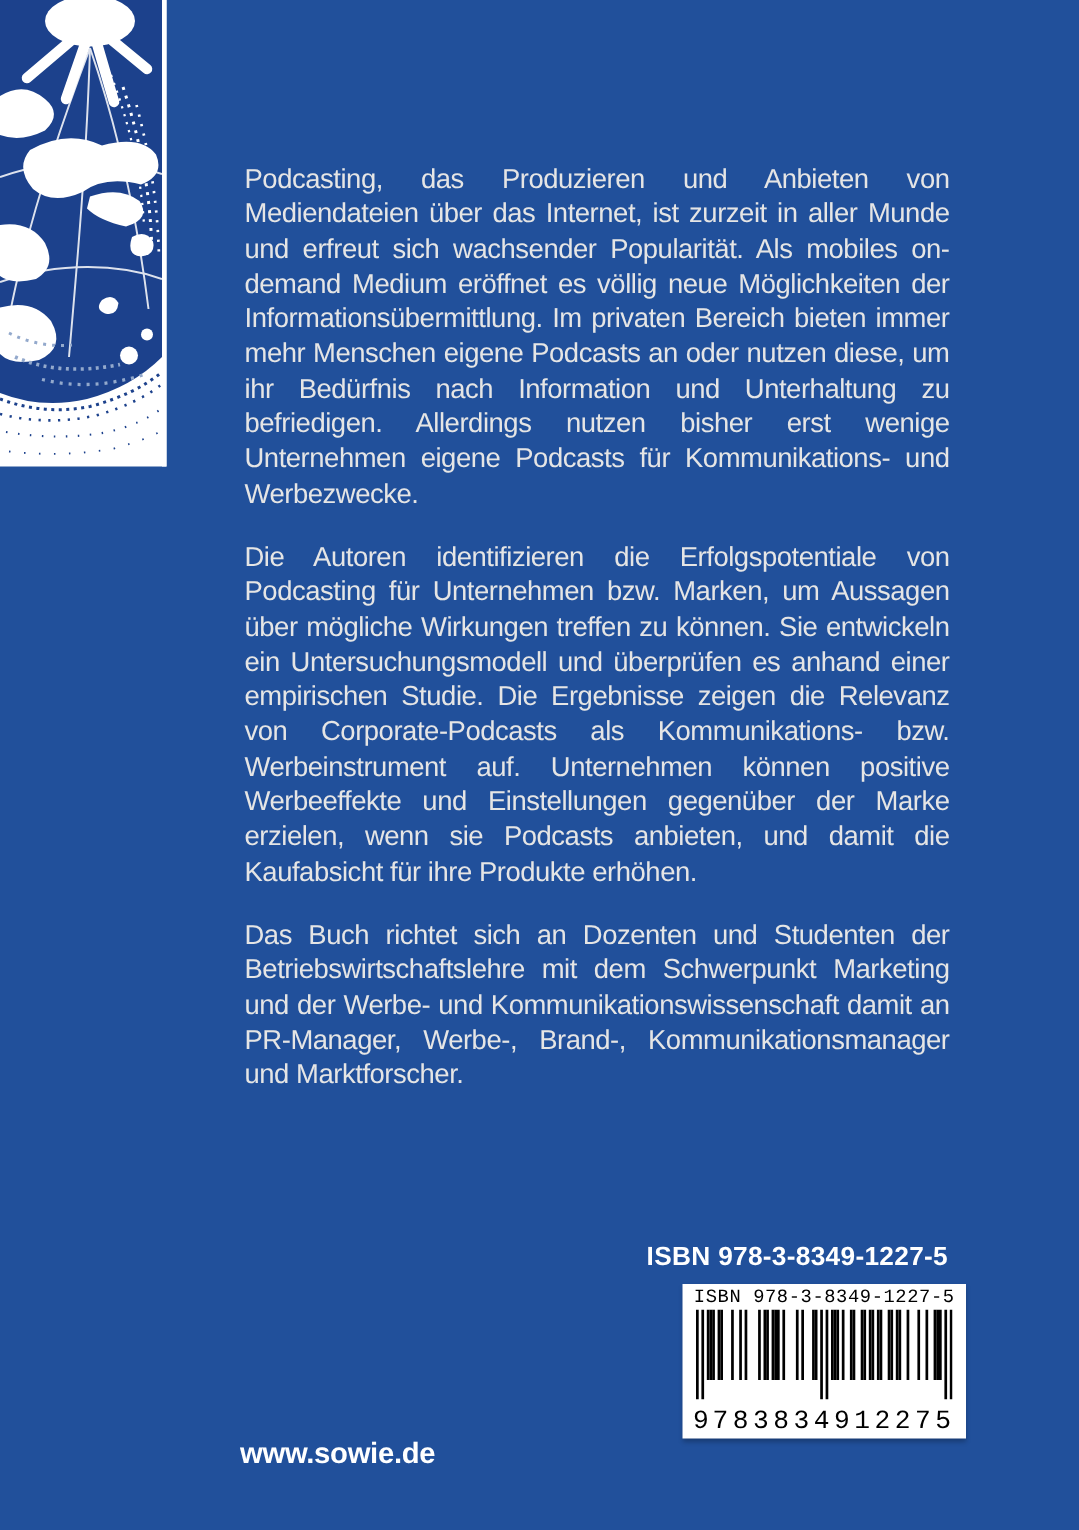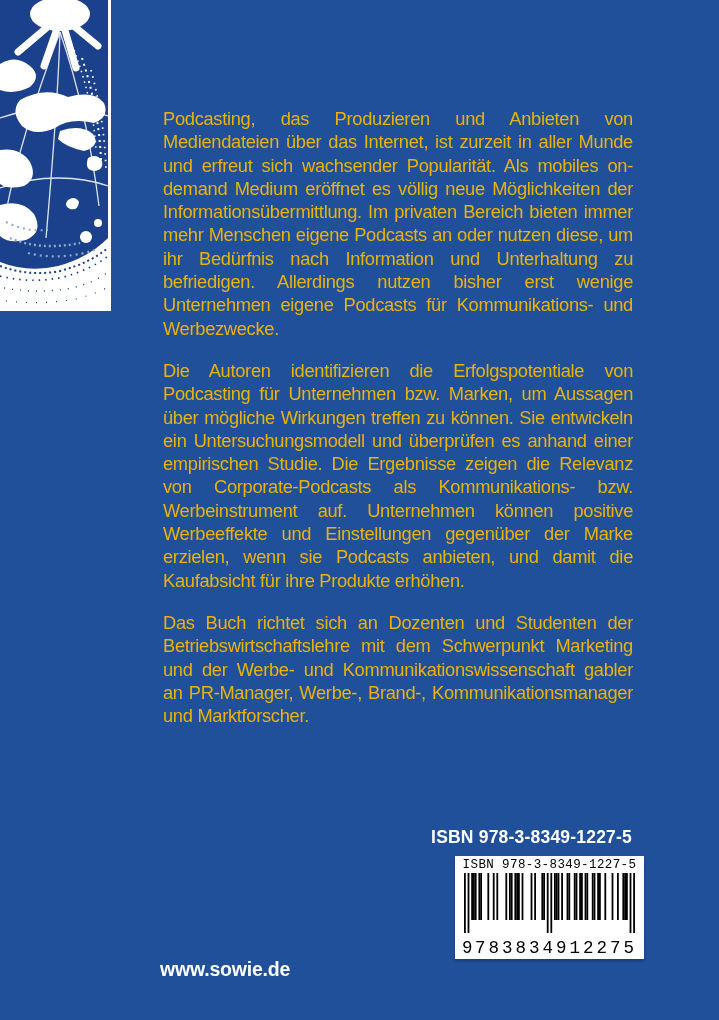--- a/index.html
+++ b/index.html
@@ -16,21 +16,21 @@
     position: absolute; left: 0; top: 0;
     width: 108px; height: 311px;
     background: #ffffff;
     border-right: 3px solid #ffffff;
   }
   .globe-box svg { display: block; }
 
   
   .blurb {
     position: absolute; left: 163px; top: 107px; width: 470px;
-    color: #eab308;
+    color: #e5e5e5;
     font-size: 18.3px;
     line-height: 23.3px;
     letter-spacing: -0.3px;
     text-align: justify;
   }
   .blurb p { margin: 0 0 19px 0; }
   .blurb p:last-child { margin-bottom: 0; }
 
   
   .isbn-label {
@@ -134,21 +134,21 @@
       <path d="M0 276 Q32 284 64 277 Q92 269 108 256" stroke-width="1.7" stroke-dasharray="1.5 5"></path>
       <path d="M4 288 Q40 294 72 288 Q96 282 108 272" stroke-width="1.4" stroke-dasharray="1 7"></path>
       <path d="M6 301 Q42 305 76 299 Q98 293 108 287" stroke-width="1.2" stroke-dasharray="1 9"></path>
     </g>
   </svg>
 </div>
 
 <div class="blurb">
   <p>Podcasting, das Produzieren und Anbieten von Mediendateien über das Internet, ist zurzeit in aller Munde und erfreut sich wachsender Popularität. Als mobiles on-demand Medium eröffnet es völlig neue Möglichkeiten der Informationsübermittlung. Im privaten Bereich bieten immer mehr Menschen eigene Podcasts an oder nutzen diese, um ihr Bedürfnis nach Information und Unterhaltung zu befriedigen. Allerdings nutzen bisher erst wenige Unternehmen eigene Podcasts für Kommunikations- und Werbezwecke.</p>
   <p>Die Autoren identifizieren die Erfolgspotentiale von Podcasting für Unternehmen bzw. Marken, um Aussagen über mögliche Wirkungen treffen zu können. Sie entwickeln ein Untersuchungsmodell und überprüfen es anhand einer empirischen Studie. Die Ergebnisse zeigen die Relevanz von Corporate-Podcasts als Kommunikations- bzw. Werbeinstrument auf. Unternehmen können positive Werbeeffekte und Einstellungen gegenüber der Marke erzielen, wenn sie Podcasts anbieten, und damit die Kaufabsicht für ihre Produkte erhöhen.</p>
-  <p>Das Buch richtet sich an Dozenten und Studenten der Betriebswirtschaftslehre mit dem Schwerpunkt Marketing und der Werbe- und Kommunikationswissenschaft gabler an PR-Manager, Werbe-, Brand-, Kommunikationsmanager und Marktforscher.</p>
+  <p>Das Buch richtet sich an Dozenten und Studenten der Betriebswirtschaftslehre mit dem Schwerpunkt Marketing und der Werbe- und Kommunikationswissenschaft damit an PR-Manager, Werbe-, Brand-, Kommunikationsmanager und Marktforscher.</p>
 </div>
 
 <div class="isbn-label">ISBN 978-3-8349-1227-5</div>
 
 <div class="barcode-box">
   <div class="barcode-header">ISBN 978-3-8349-1227-5</div>
   <svg class="barcode-bars" width="171" height="60" viewBox="0 0 171 60" xmlns="http://www.w3.org/2000/svg" aria-hidden="true">
       <rect x="0.00" y="0" width="1.80" height="60" fill="#000"></rect>
       <rect x="3.60" y="0" width="1.80" height="60" fill="#000"></rect>
       <rect x="7.20" y="0" width="1.80" height="47" fill="#000"></rect>

